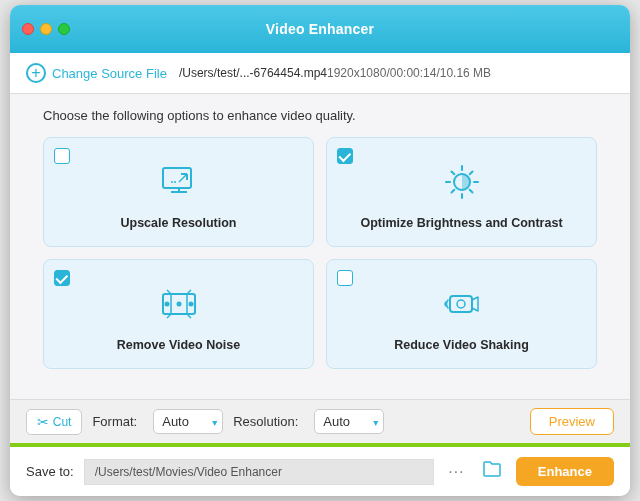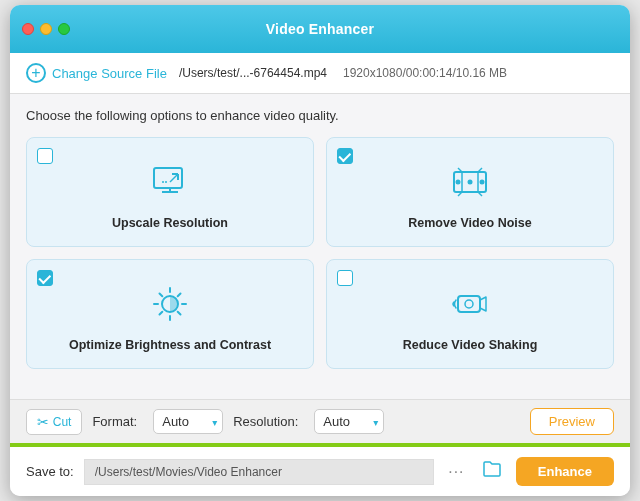--- a/index.html
+++ b/index.html
@@ -78,28 +78,27 @@
       align-items: center;
       justify-content: center;
       font-size: 16px;
       line-height: 1;
       color: #2ab5d8;
     }
     .file-info {
       color: #555;
       font-size: 12px;
       display: flex;
-      gap: 16px;
       flex: 1;
     }
     .file-path { color: #333; }
     .file-meta { color: #666; }
 
     .content {
-      padding: 14px 16px;
+      padding: 14px 33px;
     }
     .instruction {
       font-size: 13px;
       color: #333;
       margin-bottom: 14px;
     }
     .options-grid {
       display: grid;
       grid-template-columns: 1fr 1fr;
       gap: 12px;
@@ -312,20 +311,40 @@
             <rect x="6" y="8" width="28" height="20" rx="2" stroke="#2ab5d8" stroke-width="2" fill="none"></rect>
             <line x1="14" y1="32" x2="30" y2="32" stroke="#2ab5d8" stroke-width="2"></line>
             <line x1="22" y1="28" x2="22" y2="32" stroke="#2ab5d8" stroke-width="2"></line>
             <line x1="24" y1="14" x2="30" y2="14" stroke="#2ab5d8" stroke-width="2"></line>
             <line x1="30" y1="14" x2="30" y2="20" stroke="#2ab5d8" stroke-width="2"></line>
             <line x1="22" y1="22" x2="30" y2="14" stroke="#2ab5d8" stroke-width="1.5"></line>
             <line x1="14" y1="22" x2="20" y2="22" stroke="#2ab5d8" stroke-width="1.5" stroke-dasharray="2 1"></line>
           </svg>
         </div>
         <span class="card-label">Upscale Resolution</span>
+      </div>
+
+      <div class="option-card">
+        <div class="card-checkbox checked"></div>
+        <div class="card-icon">
+          <svg class="icon-svg" viewBox="0 0 44 44" fill="none" xmlns="http://www.w3.org/2000/svg">
+            <circle cx="22" cy="22" r="8" stroke="#2ab5d8" stroke-width="2" fill="none"></circle>
+            <line x1="22" y1="6" x2="22" y2="10" stroke="#2ab5d8" stroke-width="2" stroke-linecap="round"></line>
+            <line x1="22" y1="34" x2="22" y2="38" stroke="#2ab5d8" stroke-width="2" stroke-linecap="round"></line>
+            <line x1="6" y1="22" x2="10" y2="22" stroke="#2ab5d8" stroke-width="2" stroke-linecap="round"></line>
+            <line x1="34" y1="22" x2="38" y2="22" stroke="#2ab5d8" stroke-width="2" stroke-linecap="round"></line>
+            <line x1="11.5" y1="11.5" x2="14.3" y2="14.3" stroke="#2ab5d8" stroke-width="2" stroke-linecap="round"></line>
+            <line x1="29.7" y1="29.7" x2="32.5" y2="32.5" stroke="#2ab5d8" stroke-width="2" stroke-linecap="round"></line>
+            <line x1="32.5" y1="11.5" x2="29.7" y2="14.3" stroke="#2ab5d8" stroke-width="2" stroke-linecap="round"></line>
+            <line x1="14.3" y1="29.7" x2="11.5" y2="32.5" stroke="#2ab5d8" stroke-width="2" stroke-linecap="round"></line>
+
+            <path d="M22 14 A8 8 0 0 1 22 30 Z" fill="#2ab5d8" opacity="0.4"></path>
+          </svg>
+        </div>
+        <span class="card-label">Optimize Brightness and Contrast</span>
       </div>
 
       <div class="option-card">
         <div class="card-checkbox checked"></div>
         <div class="card-icon">
           <svg class="icon-svg" viewBox="0 0 44 44" fill="none" xmlns="http://www.w3.org/2000/svg">
             <rect x="6" y="12" width="32" height="20" rx="2" stroke="#2ab5d8" stroke-width="2" fill="none"></rect>
             <line x1="14" y1="12" x2="14" y2="32" stroke="#2ab5d8" stroke-width="1.5"></line>
             <line x1="30" y1="12" x2="30" y2="32" stroke="#2ab5d8" stroke-width="1.5"></line>
             <circle cx="10" cy="22" r="2.5" fill="#2ab5d8"></circle>
@@ -334,40 +353,20 @@
             <line x1="10" y1="8" x2="14" y2="12" stroke="#2ab5d8" stroke-width="1.5"></line>
             <line x1="34" y1="8" x2="30" y2="12" stroke="#2ab5d8" stroke-width="1.5"></line>
             <line x1="10" y1="36" x2="14" y2="32" stroke="#2ab5d8" stroke-width="1.5"></line>
             <line x1="34" y1="36" x2="30" y2="32" stroke="#2ab5d8" stroke-width="1.5"></line>
           </svg>
         </div>
         <span class="card-label">Remove Video Noise</span>
       </div>
 
       <div class="option-card">
-        <div class="card-checkbox checked"></div>
-        <div class="card-icon">
-          <svg class="icon-svg" viewBox="0 0 44 44" fill="none" xmlns="http://www.w3.org/2000/svg">
-            <circle cx="22" cy="22" r="8" stroke="#2ab5d8" stroke-width="2" fill="none"></circle>
-            <line x1="22" y1="6" x2="22" y2="10" stroke="#2ab5d8" stroke-width="2" stroke-linecap="round"></line>
-            <line x1="22" y1="34" x2="22" y2="38" stroke="#2ab5d8" stroke-width="2" stroke-linecap="round"></line>
-            <line x1="6" y1="22" x2="10" y2="22" stroke="#2ab5d8" stroke-width="2" stroke-linecap="round"></line>
-            <line x1="34" y1="22" x2="38" y2="22" stroke="#2ab5d8" stroke-width="2" stroke-linecap="round"></line>
-            <line x1="11.5" y1="11.5" x2="14.3" y2="14.3" stroke="#2ab5d8" stroke-width="2" stroke-linecap="round"></line>
-            <line x1="29.7" y1="29.7" x2="32.5" y2="32.5" stroke="#2ab5d8" stroke-width="2" stroke-linecap="round"></line>
-            <line x1="32.5" y1="11.5" x2="29.7" y2="14.3" stroke="#2ab5d8" stroke-width="2" stroke-linecap="round"></line>
-            <line x1="14.3" y1="29.7" x2="11.5" y2="32.5" stroke="#2ab5d8" stroke-width="2" stroke-linecap="round"></line>
-
-            <path d="M22 14 A8 8 0 0 1 22 30 Z" fill="#2ab5d8" opacity="0.4"></path>
-          </svg>
-        </div>
-        <span class="card-label">Optimize Brightness and Contrast</span>
-      </div>
-
-      <div class="option-card">
         <div class="card-checkbox"></div>
         <div class="card-icon">
           <svg class="icon-svg" viewBox="0 0 44 44" fill="none" xmlns="http://www.w3.org/2000/svg">
             <rect x="10" y="14" width="22" height="16" rx="3" stroke="#2ab5d8" stroke-width="2" fill="none"></rect>
             <circle cx="21" cy="22" r="4" stroke="#2ab5d8" stroke-width="1.5" fill="none"></circle>
             <path d="M32 18 L38 15 L38 29 L32 26 Z" stroke="#2ab5d8" stroke-width="1.5" fill="none" stroke-linejoin="round"></path>
             <path d="M6 20 Q4 22 6 24" stroke="#2ab5d8" stroke-width="1.5" fill="none" stroke-linecap="round"></path>
             <path d="M8 18 Q5 22 8 26" stroke="#2ab5d8" stroke-width="1.5" fill="none" stroke-linecap="round"></path>
           </svg>
         </div>

